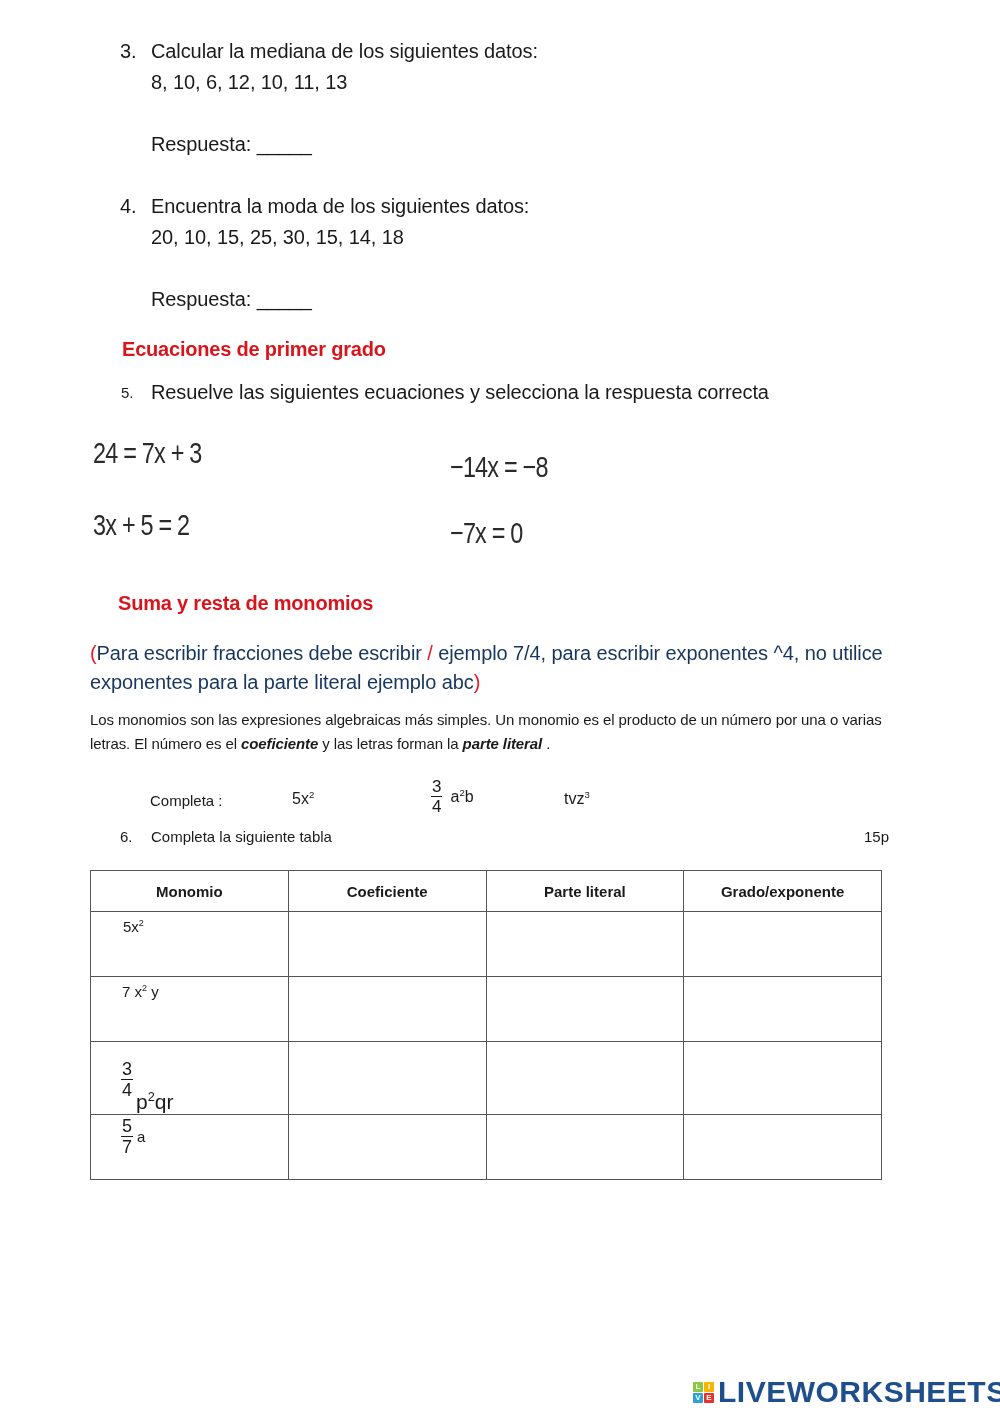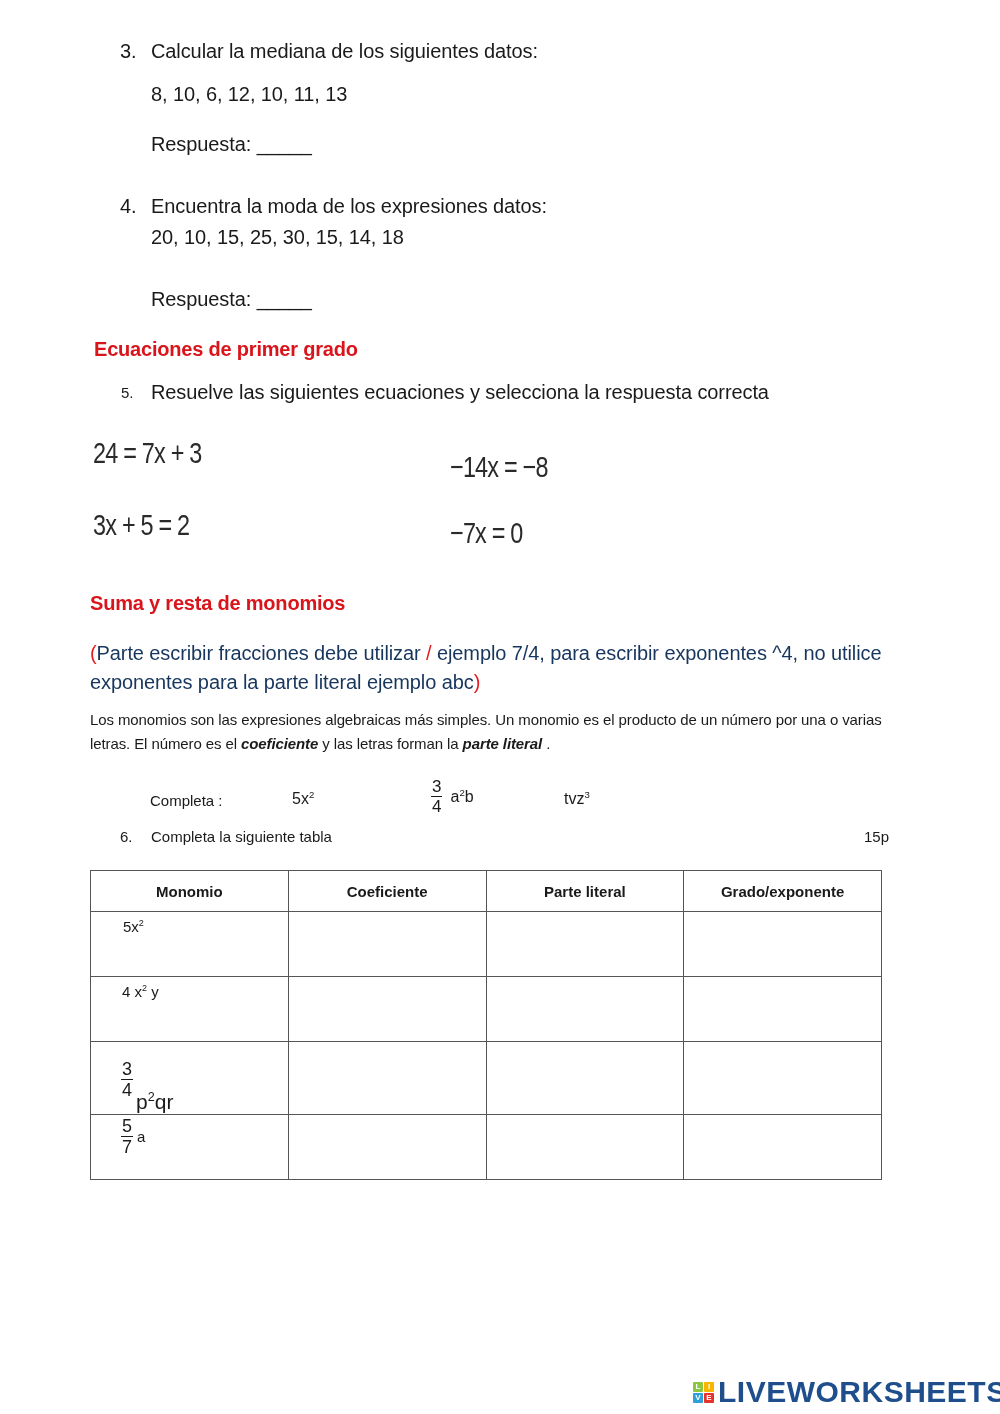--- a/index.html
+++ b/index.html
@@ -4,21 +4,21 @@
 <style>
   html, body { margin: 0; padding: 0; background: #ffffff; }
   body {
     width: 1000px; height: 1414px; position: relative; overflow: hidden;
     font-family: "Liberation Sans", sans-serif; color: #1a1a1a;
   }
   .abs { position: absolute; }
   .q-text { font-size: 20px; line-height: 26px; color: #1a1a1a; letter-spacing: -0.1px; }
   .q-num { position: absolute; left: 120px; font-size: 20px; }
   .q-body { position: absolute; left: 151px; font-size: 20px; }
-  .sec-title { font-size: 20px; font-weight: bold; color: #d9141b; letter-spacing: -0.2px; }
+  .sec-title { font-size: 20px; font-weight: bold; color: #d9141b; letter-spacing: -0.2px; margin-left: 28px; }
   .note { font-size: 20px; color: #17365d; line-height: 29px; letter-spacing: -0.1px; }
   .note .red { color: #e31b23; }
   .para { font-size: 15px; color: #1a1a1a; line-height: 24px; letter-spacing: -0.1px; }
   .para b { font-style: italic; }
   .eq {
     font-family: "Liberation Sans", sans-serif; font-size: 30px; color: #2a2a2a;
     transform: scaleX(0.78); transform-origin: left center; letter-spacing: -1px;
   }
   .ex { font-size: 16px; color: #1a1a1a; }
   sup { font-size: 60%; vertical-align: super; line-height: 0; }
@@ -41,42 +41,42 @@
   .logo { position: absolute; left: 693px; top: 1375px; display: flex; align-items: center; }
   .logo-grid { display: grid; grid-template-columns: 10px 10px; grid-gap: 1px; margin-right: 4px; }
   .logo-grid span { width: 10px; height: 10px; font-size: 8px; color: #fff; font-weight: bold; text-align: center; line-height: 10px; border-radius: 1px; }
   .logo-text { font-size: 30px; font-weight: bold; color: #1f4e8c; letter-spacing: 0.5px; }
 </style>
 </head>
 <body>
 
 <div class="q-num q-text abs" style="top:38px">3.</div>
 <div class="q-body q-text" style="top:38px">Calcular la mediana de los siguientes datos:</div>
-<div class="q-body q-text" style="top:81px">8, 10, 6, 12, 10, 11, 13</div>
+<div class="q-body q-text" style="top:69px">8, 10, 6, 12, 10, 11, 13</div>
 <div class="q-body q-text" style="top:131px">Respuesta: _____</div>
 
 <div class="q-num q-text abs" style="top:193px">4.</div>
-<div class="q-body q-text" style="top:193px">Encuentra la moda de los expresiones datos:</div>
+<div class="q-body q-text" style="top:193px">Encuentra la moda de los siguientes datos:</div>
 <div class="q-body q-text" style="top:224px">20, 10, 15, 25, 30, 15, 14, 18</div>
 <div class="q-body q-text" style="top:286px">Respuesta: _____</div>
 
 <div class="abs sec-title" style="left:94px; top:338px">Ecuaciones de primer grado</div>
 
 <div class="abs" style="left:121px; top:384px; font-size:15px;">5.</div>
 <div class="q-body q-text" style="top:379px">Resuelve las siguientes ecuaciones y selecciona la respuesta correcta</div>
 
 <div class="abs eq" style="left:93px; top:436px">24 = 7x + 3</div>
 <div class="abs eq" style="left:450px; top:450px">−14x = −8</div>
 <div class="abs eq" style="left:93px; top:508px">3x + 5 = 2</div>
 <div class="abs eq" style="left:450px; top:516px">−7x = 0</div>
 
 <div class="abs sec-title" style="left:90px; top:592px">Suma y resta de monomios</div>
 
 <div class="abs note" style="left:90px; top:639px; width:830px;">
-  <span class="red">(</span><span>Parte escribir fracciones debe utilizar </span><span class="red">/</span><span> ejemplo 7/4, para escribir exponentes ^4, no utilice exponentes para la parte literal ejemplo abc</span><span class="red">)</span>
+  <span class="red">(</span><span>Para escribir fracciones debe escribir </span><span class="red">/</span><span> ejemplo 7/4, para escribir exponentes ^4, no utilice exponentes para la parte literal ejemplo abc</span><span class="red">)</span>
 </div>
 
 <div class="abs para" style="left:90px; top:708px; width:815px;">
   <span>Los monomios son las expresiones algebraicas más simples. Un monomio es el producto de un número por una o varias letras. El número es el </span><b>coeficiente</b><span> y las letras forman la </span><b>parte literal</b><span> .</span>
 </div>
 
 <div class="abs" style="left:150px; top:792px; font-size:15px;">Completa :</div>
 <div class="abs ex" style="left:292px; top:790px;"><span>5x</span><sup>2</sup></div>
 <div class="abs ex" style="left:431px; top:778px; display:flex; align-items:center;">
   <span class="frac" style="font-size:17px;">
@@ -104,21 +104,21 @@
     <tr>
       <td>
           <div class="cell-mono"><span>5x</span><sup>2</sup><span></span></div>
         </td>
       <td><input class="cell-input" style=""></td>
       <td><input class="cell-input" style=""></td>
       <td><input class="cell-input" style=""></td>
     </tr>
     <tr>
       <td>
-          <div class="cell-mono" style="padding-left:31px"><span>4 x</span><sup>2</sup><span> y</span></div>
+          <div class="cell-mono" style="padding-left:31px"><span>7 x</span><sup>2</sup><span> y</span></div>
         </td>
       <td><input class="cell-input" style=""></td>
       <td><input class="cell-input" style=""></td>
       <td><input class="cell-input" style=""></td>
     </tr>
     <tr>
       <td>
           <div class="cell-mono fr" style="display:flex; align-items:center;">
         <span class="frac">
               <span class="num">3</span>

